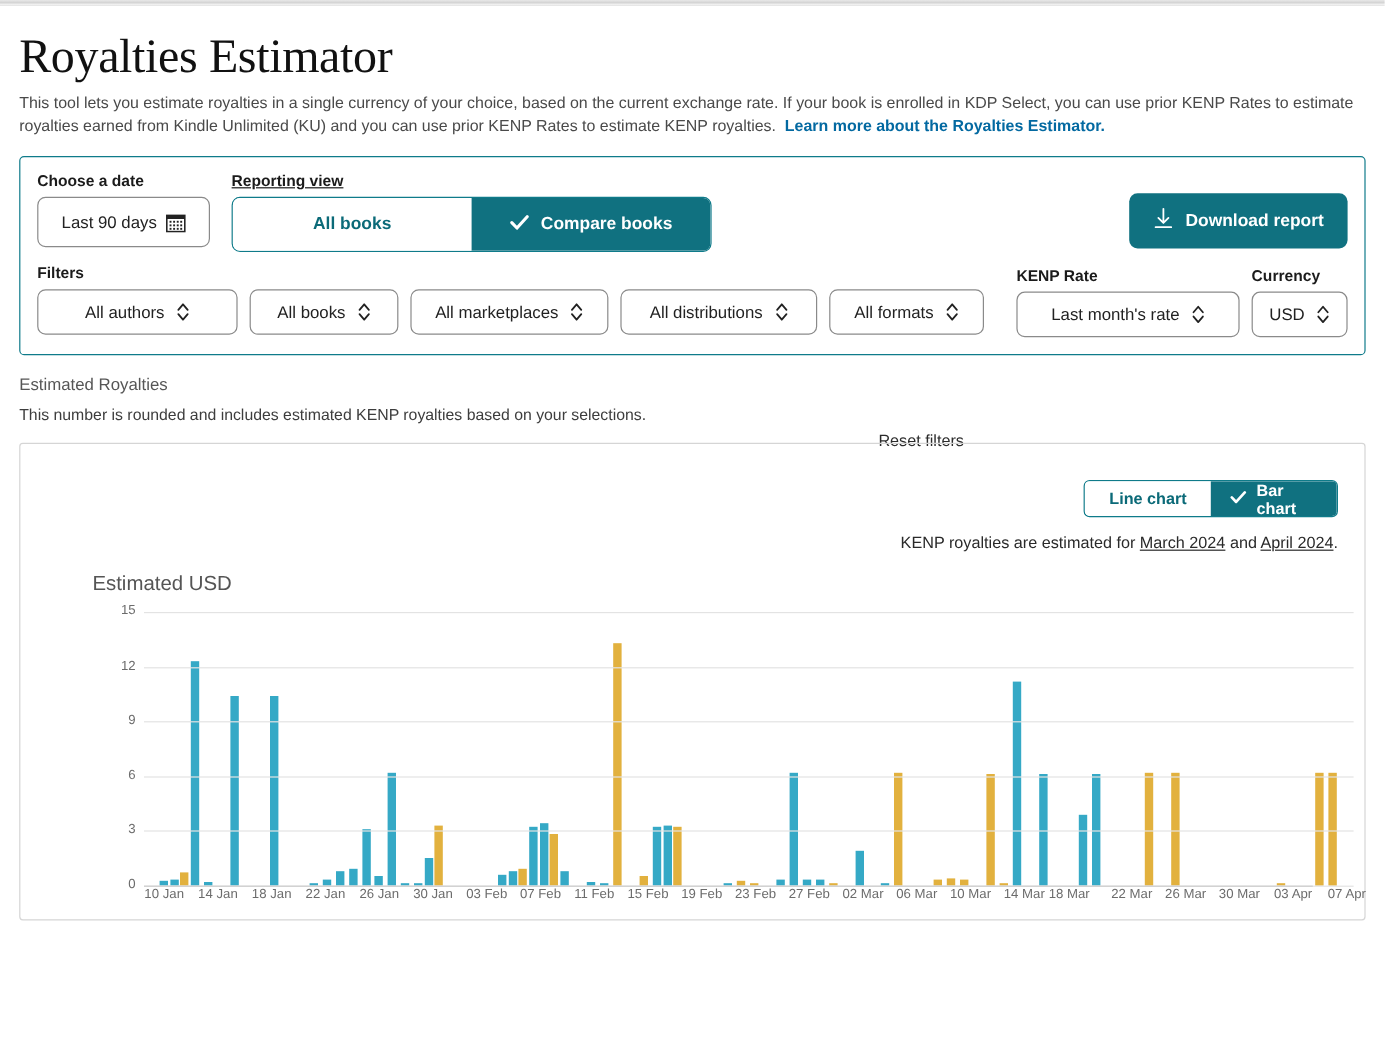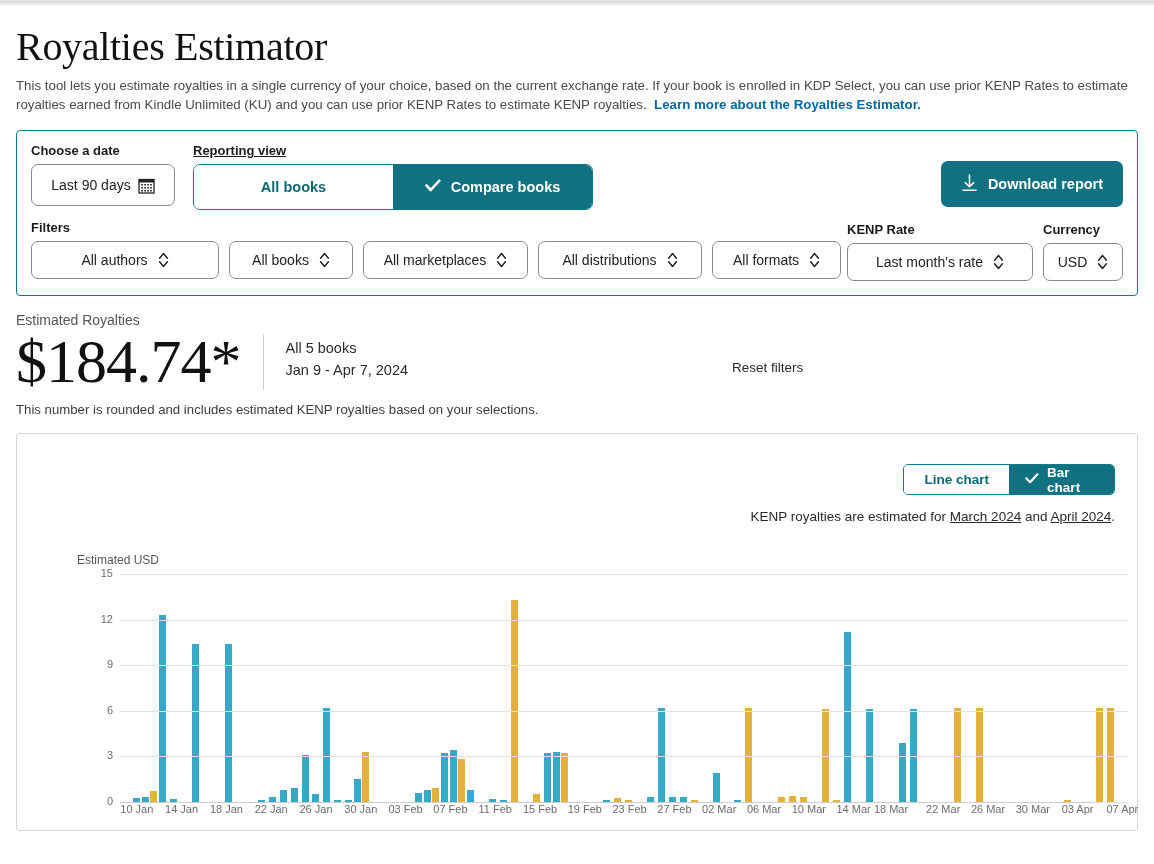--- a/index.html
+++ b/index.html
@@ -218,23 +218,22 @@
     top: 75px;
     font-size: 13.5px;
     color: #2a2a2a;
   }
   .kenp-note u { text-decoration: underline; }
 
   .axis-title {
     position: absolute;
     left: 60px;
     top: 107px;
-    font-size: 12px;
+    font-size: 17px;
     color: #555;
-    margin-top: 12px;
   }
 
   .plot {
     position: absolute;
     left: 103px;
     top: 140px;
     width: 1008px;
     height: 228px;
   }
   .gridline {
@@ -367,21 +366,21 @@
           <path d="M8.5 1 L8.5 12.4 M4.3 8.6 L8.5 12.8 L12.7 8.6 M2 16.3 L15 16.3" fill="none" stroke="#fff" stroke-width="1.5" stroke-linecap="round" stroke-linejoin="round"></path>
         </svg>
       </span>
       <span>Download report</span>
     </button>
 
     <span class="lbl filters-label">Filters</span>
 
     <div class="filters-row">
 
-      <div class="filter-sel" style="width:188px">
+      <div class="filter-sel" style="width:167px">
         <span>All authors</span>
         <span class="stepper">
           <svg width="11" height="18" viewBox="0 0 11 18">
               <path d="M1.6 7.2 L5.5 2.6 L9.4 7.2 M1.6 10.8 L5.5 15.4 L9.4 10.8" fill="none" stroke="#222" stroke-width="1.5" stroke-linecap="round" stroke-linejoin="round"></path>
             </svg>
         </span>
       </div>
 
       <div class="filter-sel" style="width:124px">
         <span>All books</span>
@@ -444,28 +443,20 @@
               </svg>
           </span>
         </div>
       </div>
     </div>
 
   </div>
 
   <div class="summary">
     <div class="summary-lbl">Estimated Royalties</div>
-    <div class="summary-main">
-      <div class="amount">$184.74*</div>
-      <div class="vrule"></div>
-      <div class="sum-meta">
-        <div>All 5 books</div>
-        <div>Jan 9 - Apr 7, 2024</div>
-      </div>
-    </div>
     <div class="fineprint">This number is rounded and includes estimated KENP royalties based on your selections.</div>
   </div>
 
   <div class="chart-card">
 
     <div class="chart-toggle">
       <div class="toggle-btn">
         <span>Line chart</span>
       </div>
       <div class="toggle-btn active">

